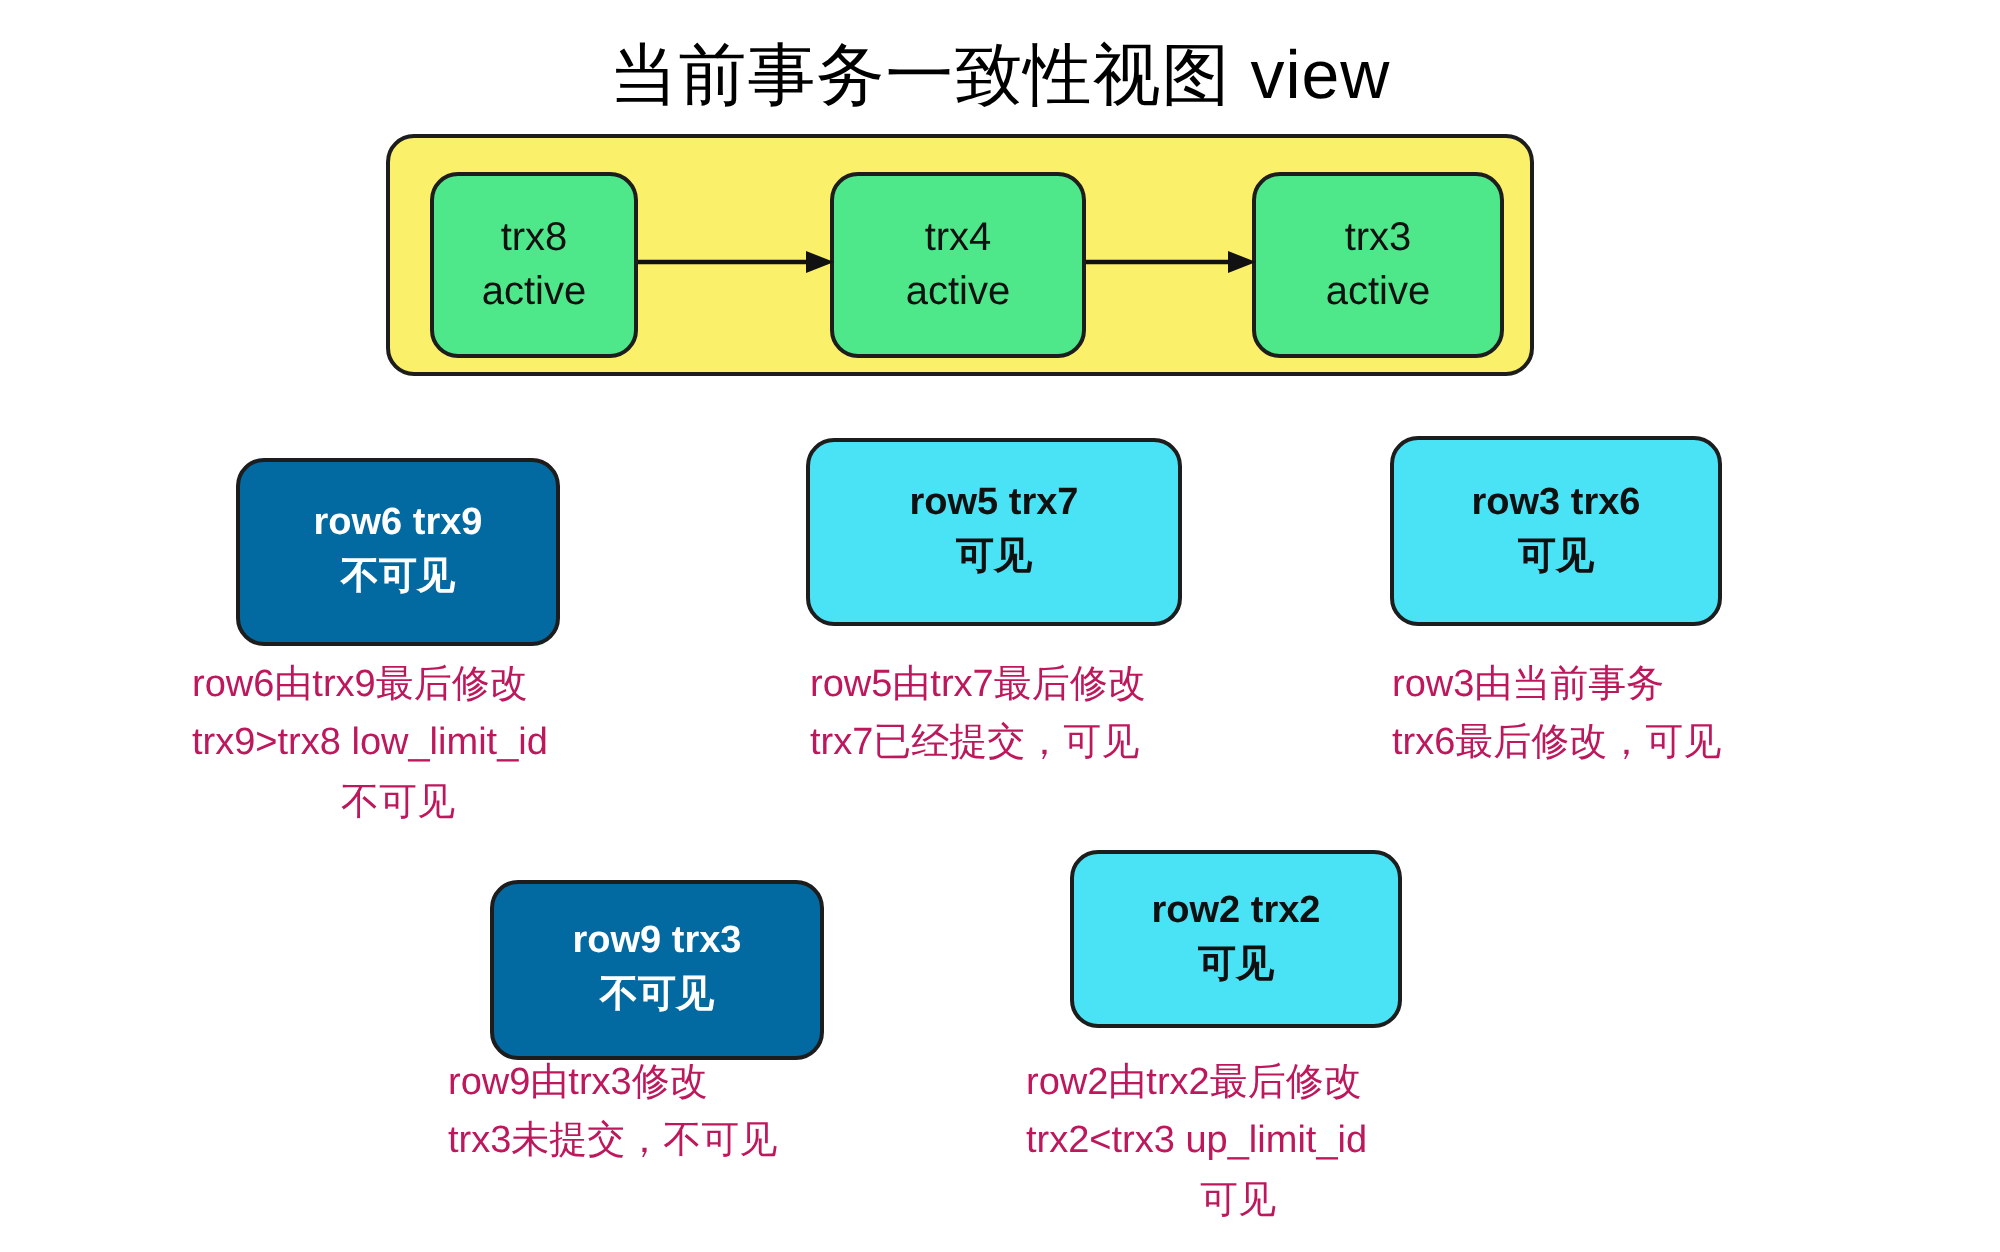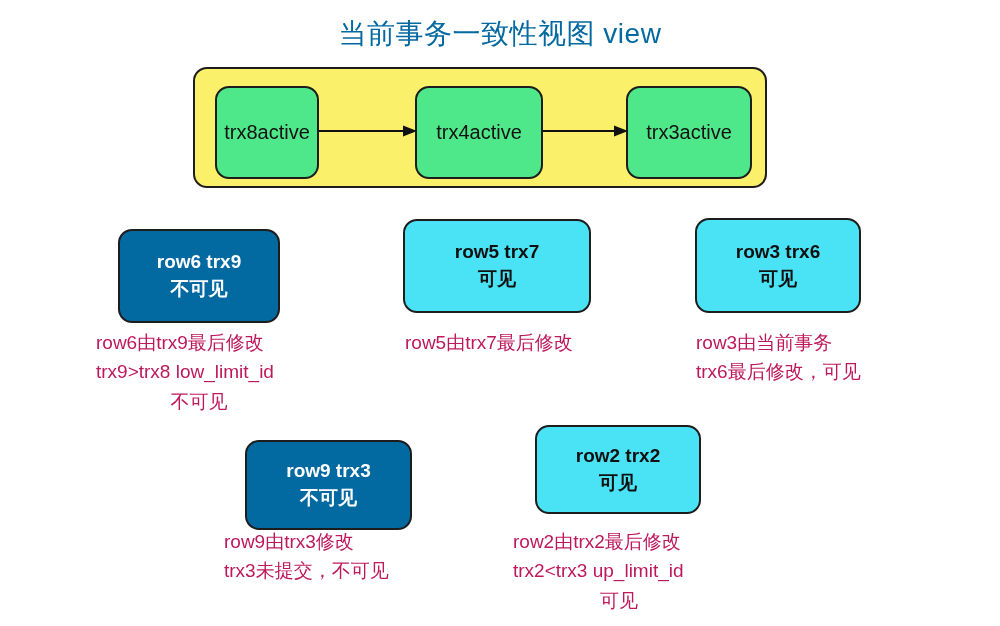--- a/index.html
+++ b/index.html
@@ -22,22 +22,22 @@
     height: 626px;
   }
 
   
   .title {
     position: absolute;
     left: 0;
     top: 15px;
     width: 1000px;
     text-align: center;
-    color: #0369a1;
-    font-size: 28px;
+    color: #000000;
+    font-size: 34px;
     font-weight: 400;
     letter-spacing: 0.5px;
     white-space: nowrap;
   }
 
   
   .view-container {
     position: absolute;
     left: 193px;
     top: 67px;
@@ -49,21 +49,21 @@
     box-sizing: border-box;
   }
 
   .trx-box {
     position: absolute;
     background: #4ee88b;
     border: 2px solid #1d1d1d;
     border-radius: 14px;
     box-sizing: border-box;
     display: flex;
-    flex-direction: row;
+    flex-direction: column;
     align-items: center;
     justify-content: center;
     color: #111111;
     font-size: 20px;
     line-height: 1.33;
     text-align: center;
   }
   .trx-box .l1, .trx-box .l2 { display: block; }
 
   .trx-8 { left: 215px; top: 86px; width: 104px; height: 93px; }
@@ -187,20 +187,21 @@
   </div>
 
   <div class="caption cap-row6">
     <span class="cl">row6由trx9最后修改</span>
     <span class="cl">trx9&gt;trx8 low_limit_id</span>
     <span class="cl center">不可见</span>
   </div>
 
   <div class="caption cap-row5">
     <span class="cl">row5由trx7最后修改</span>
+    <span class="cl">trx7已经提交，可见</span>
   </div>
 
   <div class="caption cap-row3">
     <span class="cl">row3由当前事务</span>
     <span class="cl">trx6最后修改，可见</span>
   </div>
 
   <div class="caption cap-row9">
     <span class="cl">row9由trx3修改</span>
     <span class="cl">trx3未提交，不可见</span>

